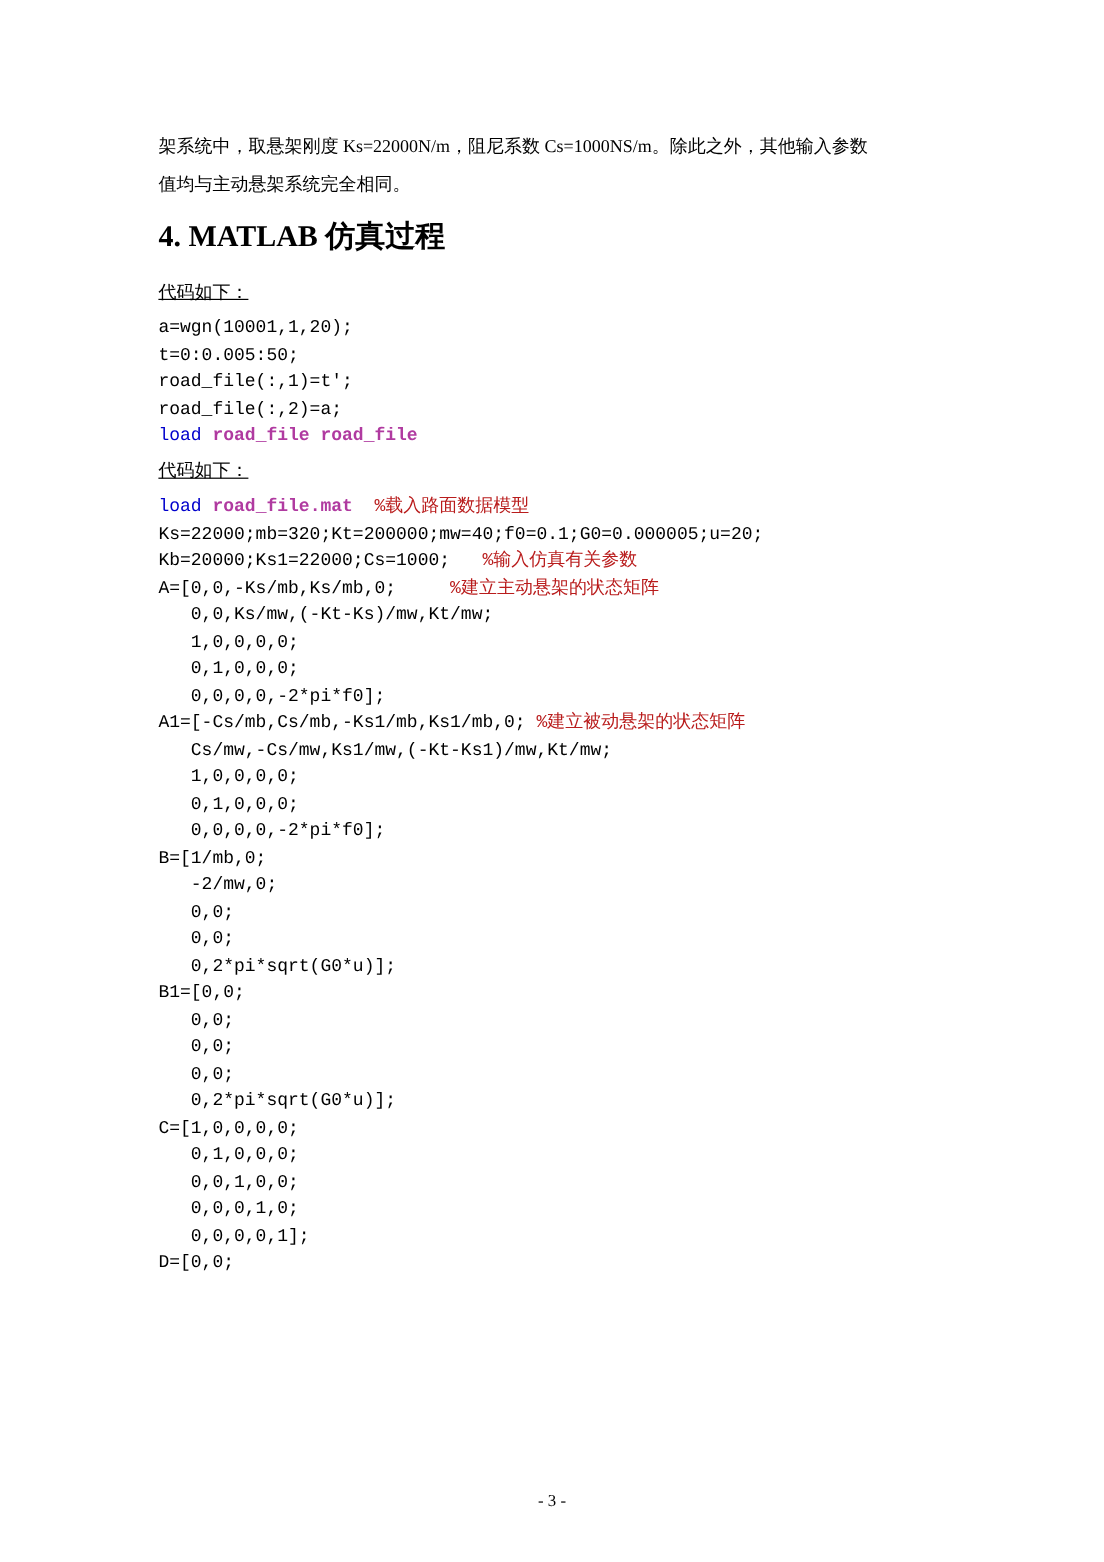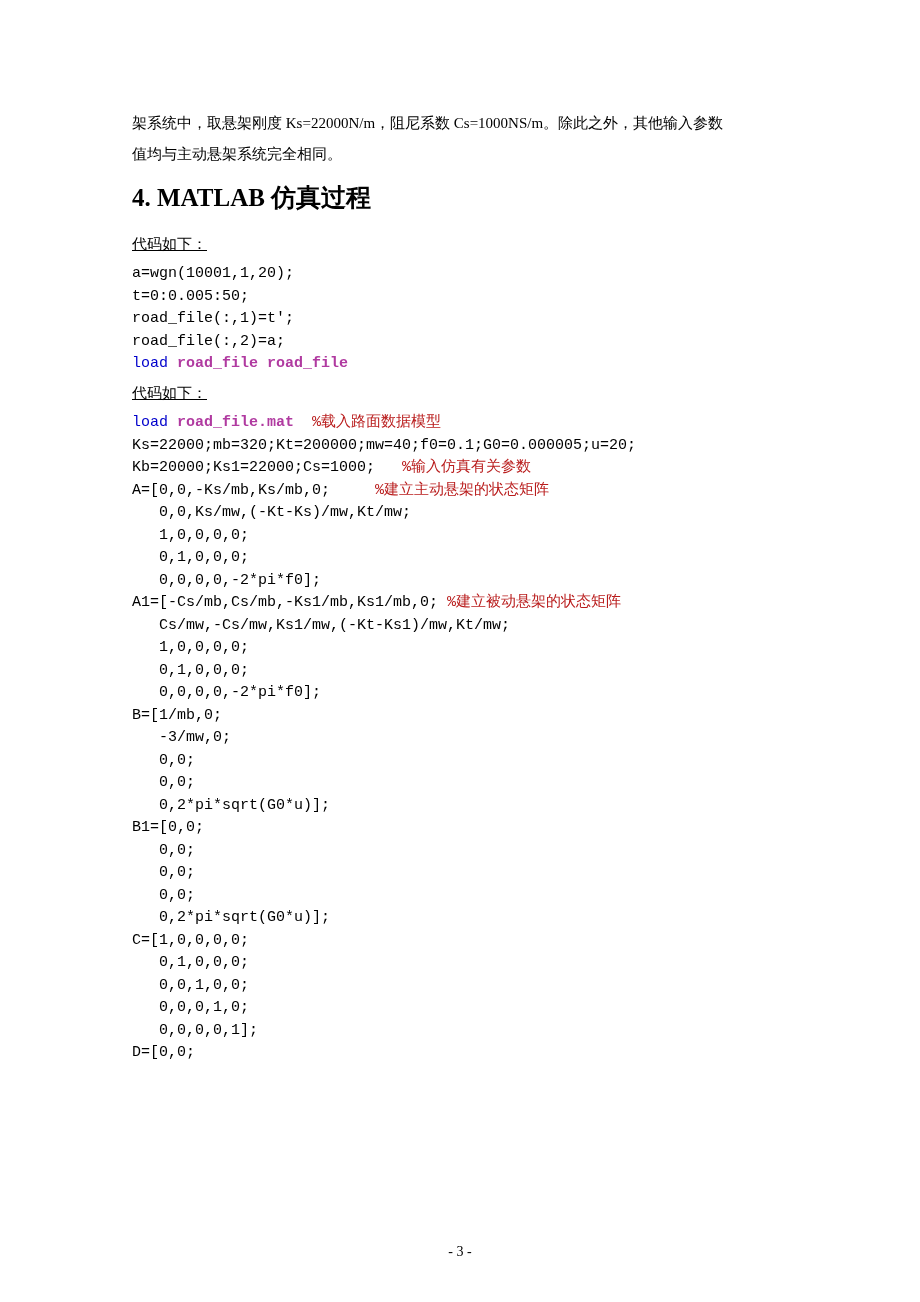--- a/index.html
+++ b/index.html
@@ -83,21 +83,21 @@
 <span>   0,0,Ks/mw,(-Kt-Ks)/mw,Kt/mw;</span>
 <span>   1,0,0,0,0;</span>
 <span>   0,1,0,0,0;</span>
 <span>   0,0,0,0,-2*pi*f0];</span>
 <span>A1=[-Cs/mb,Cs/mb,-Ks1/mb,Ks1/mb,0;</span> <span class="com">%建立被动悬架的状态矩阵</span>
 <span>   Cs/mw,-Cs/mw,Ks1/mw,(-Kt-Ks1)/mw,Kt/mw;</span>
 <span>   1,0,0,0,0;</span>
 <span>   0,1,0,0,0;</span>
 <span>   0,0,0,0,-2*pi*f0];</span>
 <span>B=[1/mb,0;</span>
-<span>   -3/mw,0;</span>
+<span>   -2/mw,0;</span>
 <span>   0,0;</span>
 <span>   0,0;</span>
 <span>   0,2*pi*sqrt(G0*u)];</span>
 <span>B1=[0,0;</span>
 <span>   0,0;</span>
 <span>   0,0;</span>
 <span>   0,0;</span>
 <span>   0,2*pi*sqrt(G0*u)];</span>
 <span>C=[1,0,0,0,0;</span>
 <span>   0,1,0,0,0;</span>

